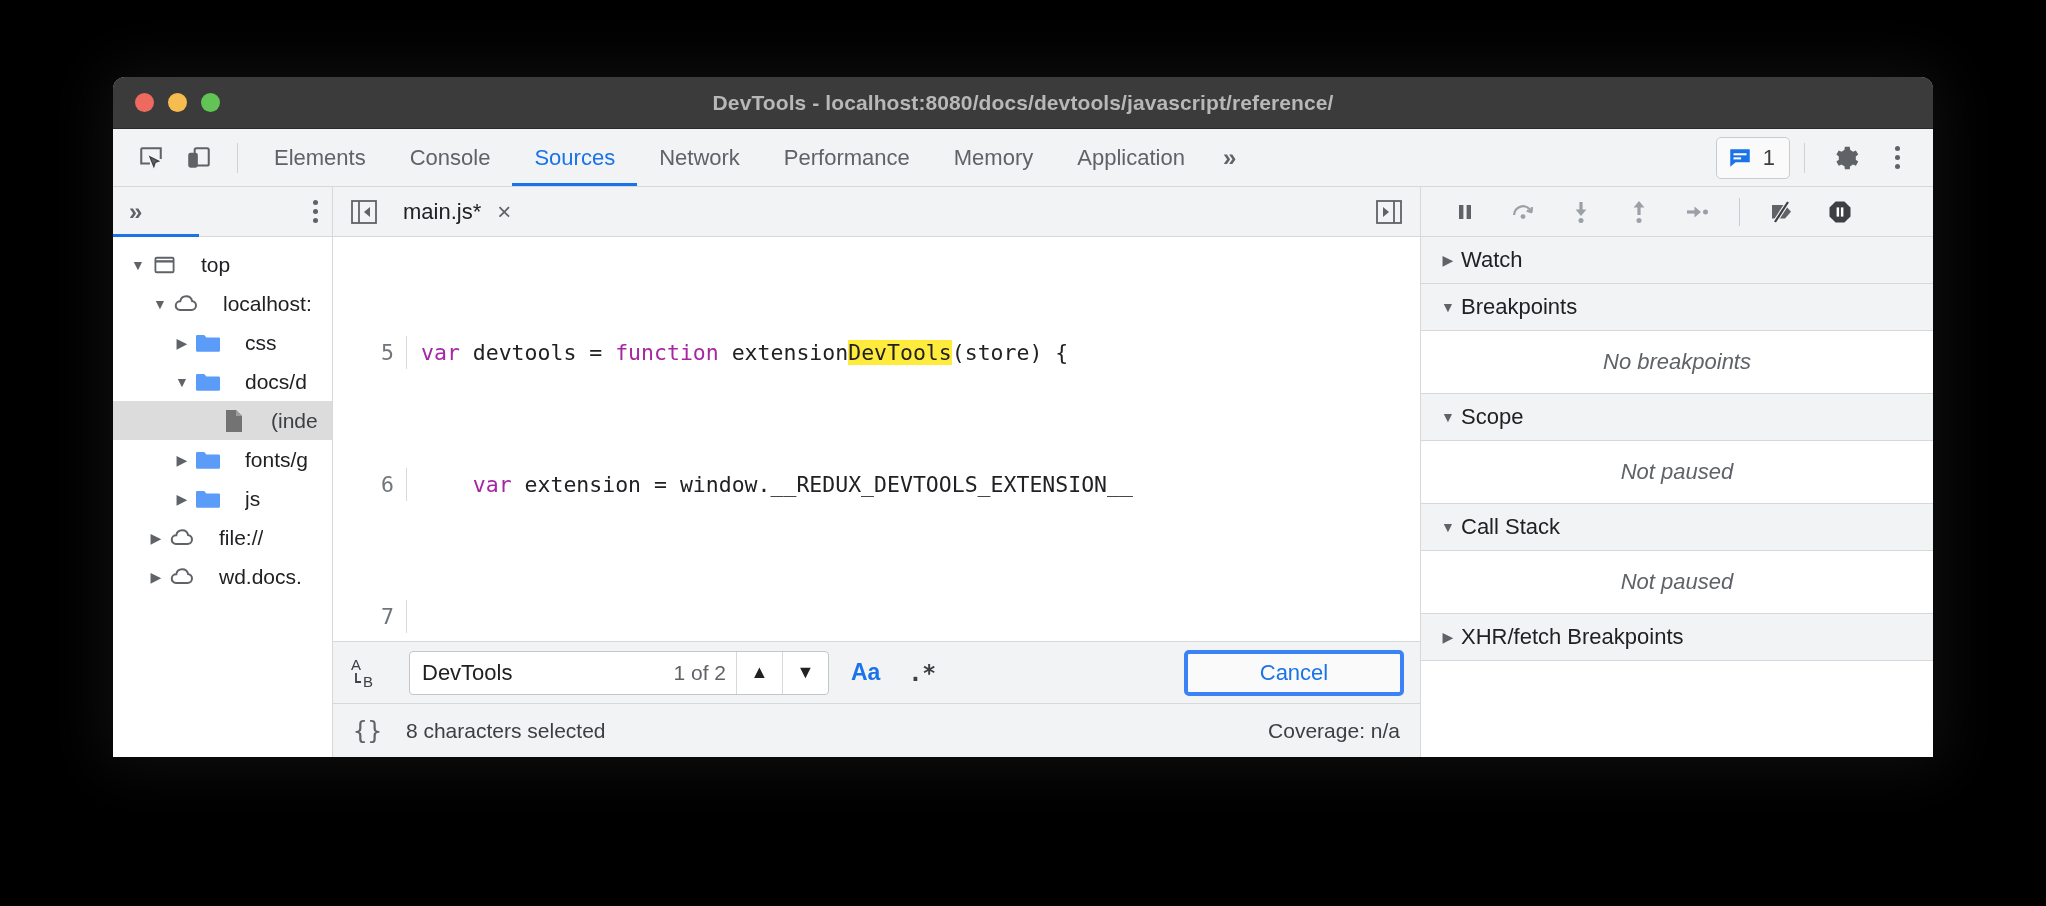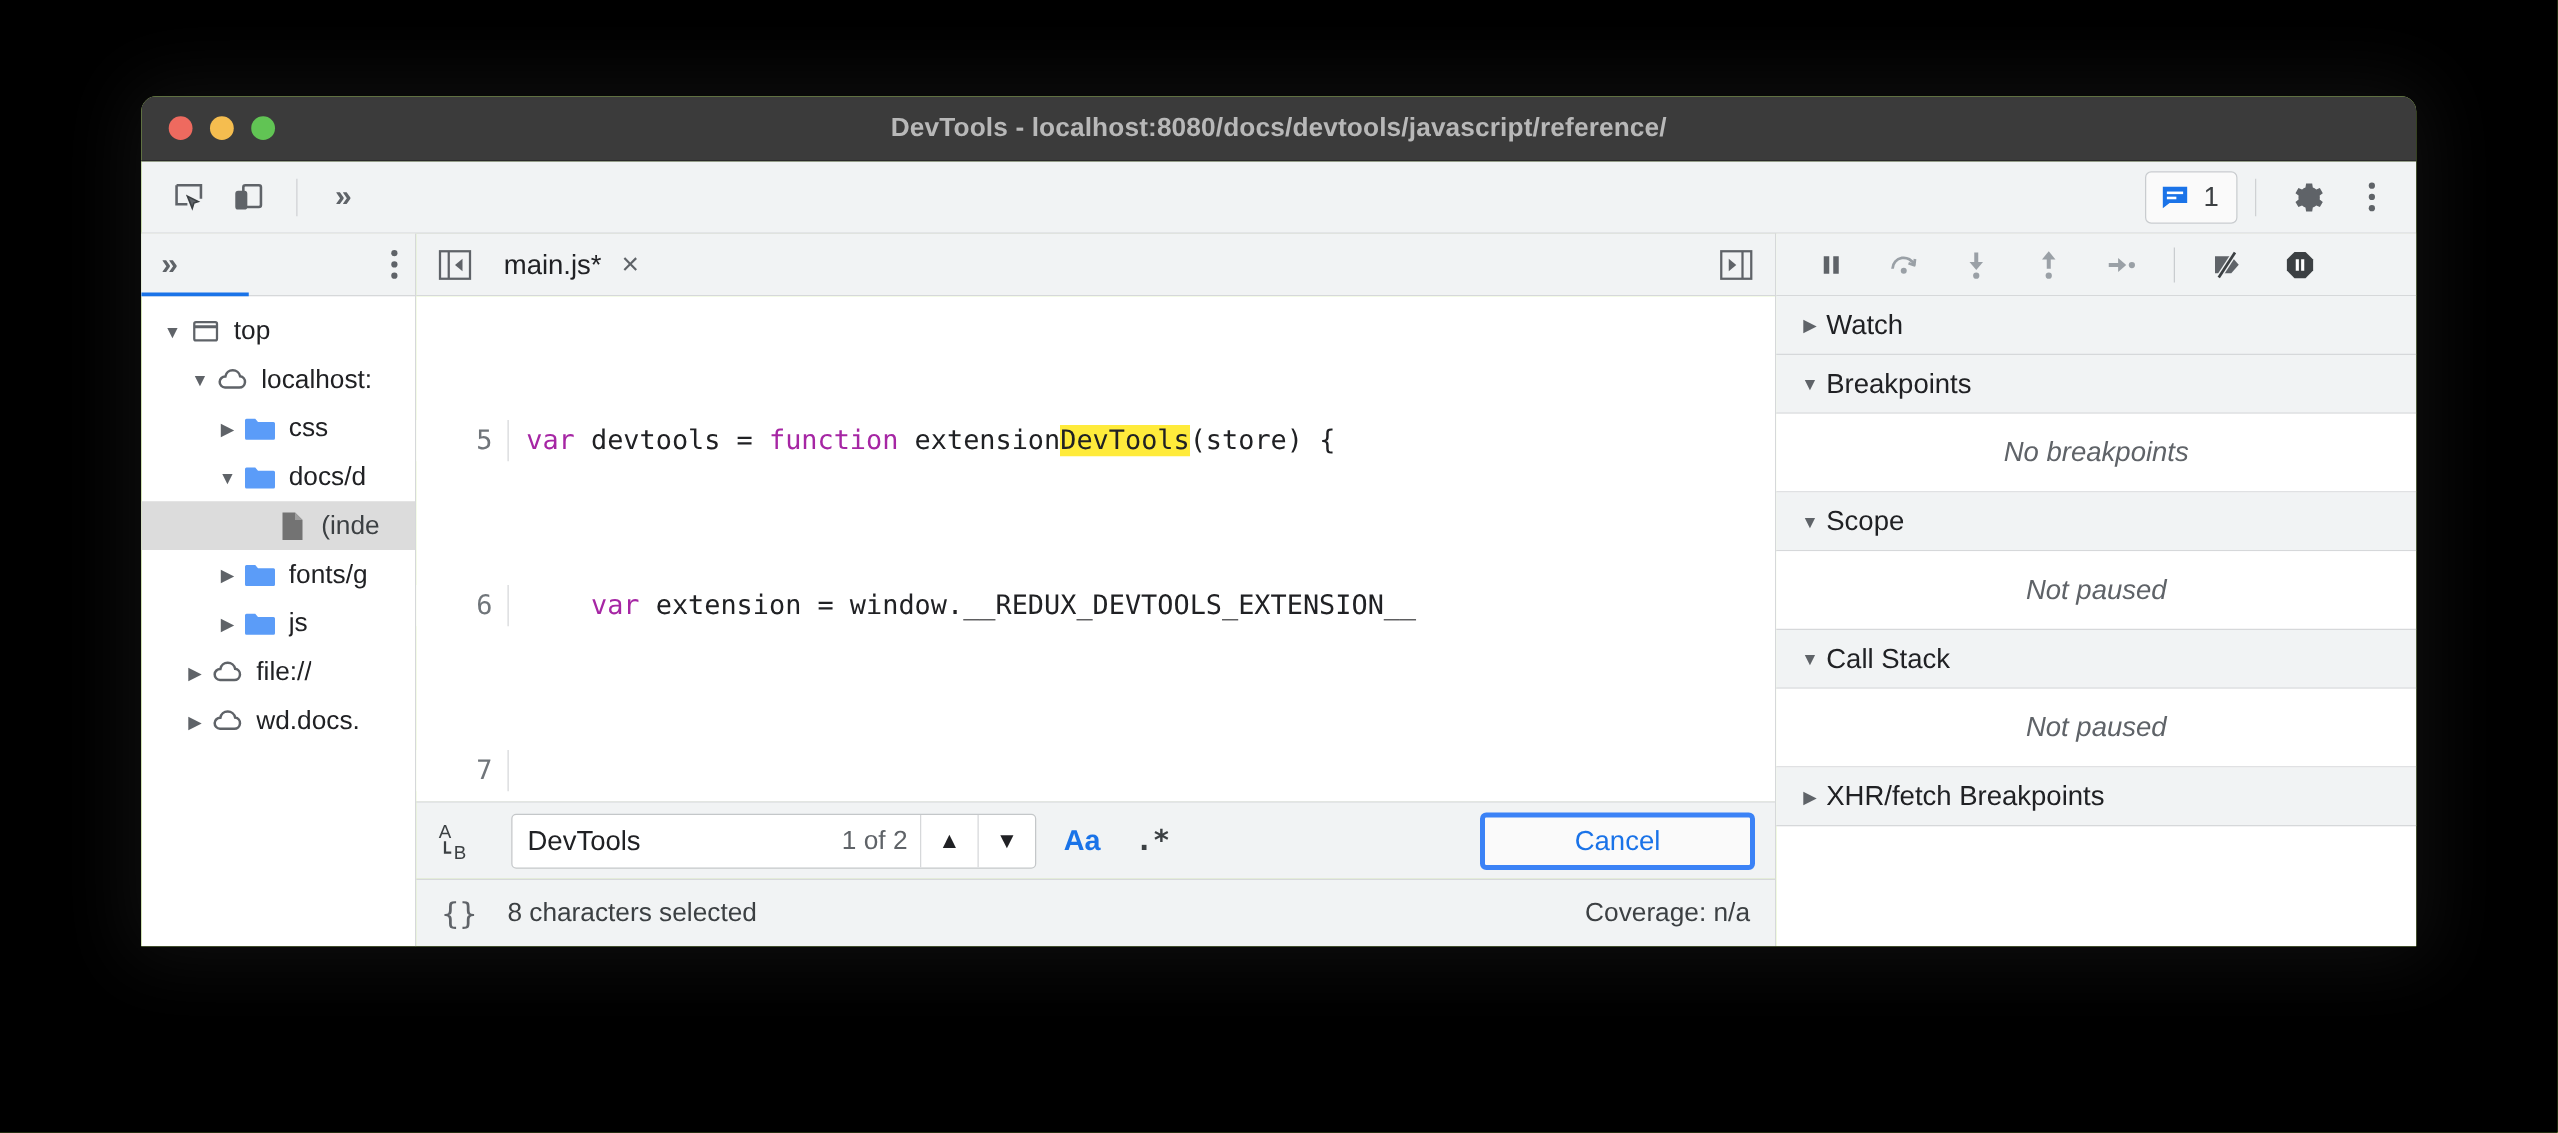--- a/index.html
+++ b/index.html
@@ -8,21 +8,21 @@
     background: #000000;
     font-family: "Liberation Sans", sans-serif;
     overflow: hidden;
   }
   #stage { position: relative; width: 2046px; height: 906px; background: #000; }
 
   
   #window {
     position: absolute; left: 113px; top: 77px;
     width: 1820px; height: 680px;
-    background: #bef264;
+    background: #fca5a5;
     border-radius: 12px 12px 0 0;
     overflow: hidden;
     box-shadow: 0 0 60px 12px rgba(255,255,255,0.06);
   }
 
   
   .titlebar {
     position: relative; height: 52px; background: #3b3b3b;
     display: flex; align-items: center;
     border-bottom: 1px solid #2a2a2a;
@@ -85,21 +85,21 @@
   }
   .nav-more { color:#5f6368; font-size: 24px; font-weight:bold; }
   .kebab { display:flex; flex-direction:column; gap:4px; align-items:center; }
   .kebab i { width:5px; height:5px; border-radius:50%; background:#5f6368; display:block; }
   .tree { flex:1; overflow:hidden; padding-top: 8px; font-size: 21px; color:#202124; }
   .tnode { display:flex; align-items:center; height: 39px; white-space: nowrap; }
   .tnode.sel { background:#dcdcdc; }
   .tri { width: 22px; display:flex; align-items:center; justify-content:center; color:#5f6368; font-size: 14px; }
   .tri.empty { visibility:hidden; }
   .ticon { width: 30px; display:flex; align-items:center; justify-content:center; margin-right: 8px; }
-  .tlabel { overflow:hidden; }
+  .tlabel { overflow:hidden;margin-left:14px; }
   .tnode.sel .tlabel { color:#3c4043; }
 
   
   .editor-col { flex: 1 1 auto; display:flex; flex-direction:column; min-width:0; border-right:1px solid #d6d8da; }
   .editor-tabbar {
     height: 50px; background:#f1f3f4; border-bottom:1px solid #d6d8da;
     display:flex; align-items:center; padding: 0 14px;
   }
   .panel-btn { width: 34px; height: 30px; display:flex; align-items:center; justify-content:center; }
   .file-tab { display:flex; align-items:center; gap: 16px; margin-left: 22px; font-size: 22px; color:#202124; }
@@ -197,20 +197,43 @@
         </svg>
       </div>
       <div class="tb-icon">
         <svg width="26" height="26" viewBox="0 0 24 24" fill="none" stroke="#5f6368" stroke-width="1.9">
           <rect x="8" y="3" width="13" height="16" rx="1.5"></rect>
           <rect x="3" y="8" width="7" height="12" rx="1.2" fill="#5f6368"></rect>
         </svg>
       </div>
       <div class="vsep"></div>
 
+      <div class="tabs">
+        <div class="tab">
+            <span>Elements</span>
+          </div>
+        <div class="tab">
+            <span>Console</span>
+          </div>
+        <div class="tab active">
+            <span>Sources</span>
+          </div>
+        <div class="tab">
+            <span>Network</span>
+          </div>
+        <div class="tab">
+            <span>Performance</span>
+          </div>
+        <div class="tab">
+            <span>Memory</span>
+          </div>
+        <div class="tab">
+            <span>Application</span>
+          </div>
+      </div>
 
       <div class="chev-more">»</div>
       <div class="spacer"></div>
 
       <div class="console-badge">
         <span>
           <svg width="26" height="26" viewBox="0 0 24 24">
             <path d="M3 4h18v12H8l-5 4z" fill="#1a73e8"></path>
             <rect x="6" y="7.6" width="12" height="1.9" fill="#ffffff"></rect>
             <rect x="6" y="11.4" width="7" height="1.9" fill="#ffffff"></rect>

